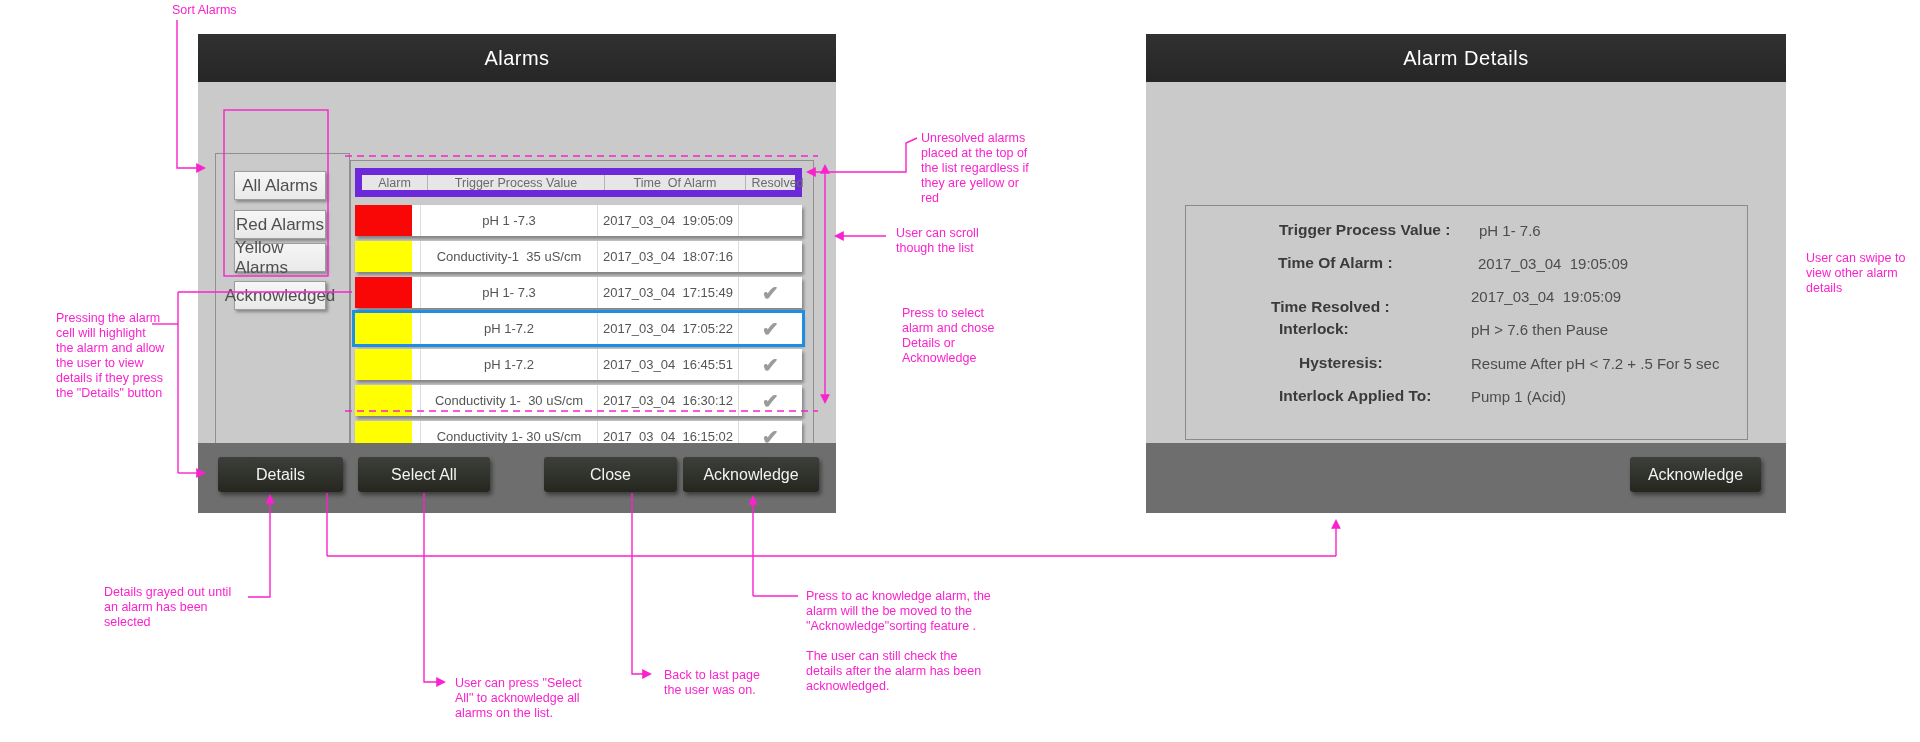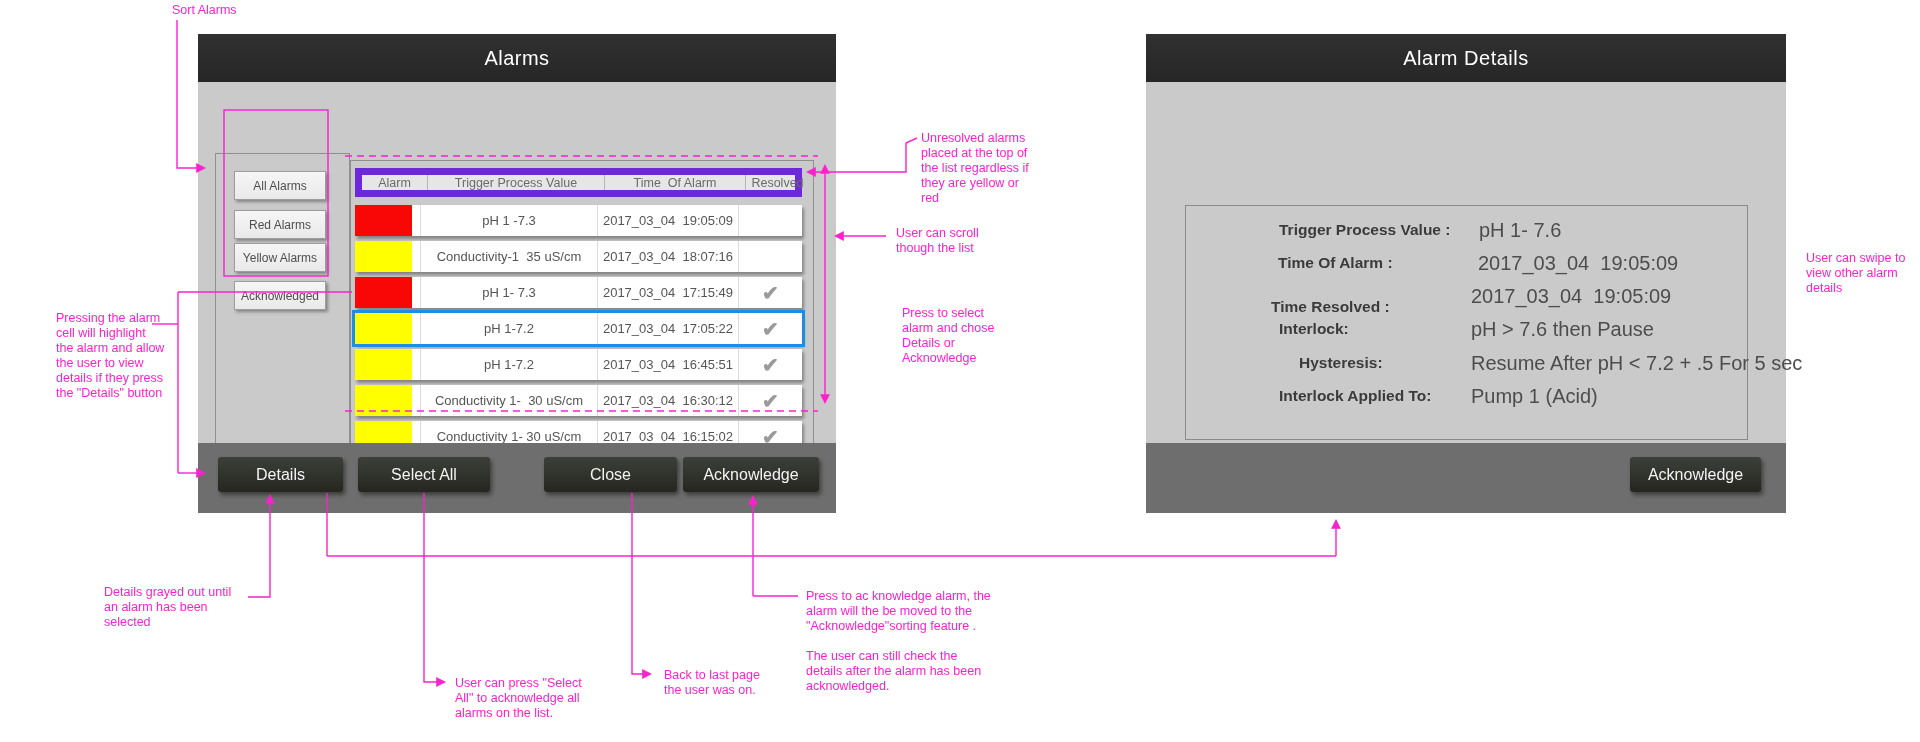--- a/index.html
+++ b/index.html
@@ -23,21 +23,21 @@
     background:linear-gradient(#3d3f3a,#24261f);
     color:#f3f3f3;font-size:16px;display:flex;align-items:center;justify-content:center;
     box-shadow:2px 3px 4px rgba(0,0,0,.45);cursor:pointer;
   }
   
   .filterbox{position:absolute;left:17px;top:71px;width:133px;height:307px;border:1px solid #8f8f8f;}
   .fbtn{
     position:absolute;left:36px;width:90px;height:27px;
     background:linear-gradient(#f6f6f6,#e9e9e9);border:1px solid #9d9d9d;
     box-shadow:2px 2px 3px rgba(0,0,0,.35);
-    color:#4f4f4f;font-size:12px;display:flex;align-items:center;justify-content:center;cursor:pointer;
+    color:#4f4f4f;font-size:17px;display:flex;align-items:center;justify-content:center;cursor:pointer;
   }
   
   .tablebox{position:absolute;left:152px;top:78px;width:462px;height:311px;border:1px solid #8f8f8f;}
   .thead{
     position:absolute;left:157px;top:86px;width:447px;height:29px;
     background:#e6e6e6;border:7px solid #6d28d9;box-sizing:border-box;
     display:grid;grid-template-columns:65px 177px 141px 64px;
   }
   .thead .hc{
     display:flex;align-items:center;justify-content:center;
@@ -52,21 +52,21 @@
   .arow .c{display:flex;align-items:center;justify-content:center;border-left:1px solid #dcdcdc;
     color:#555;font-size:13px;white-space:pre;}
   .arow .c:first-child{border-left:none;justify-content:flex-start;}
   .arow.sel{outline:3px solid #1e8ee4;}
   .swatch{width:57px;height:31px;}
   .check{font-size:20px;font-weight:bold;color:#9b9b9b;line-height:1;}
   
   .fieldbox{position:absolute;left:39px;top:123px;width:561px;height:233px;border:1px solid #8a8a8a;}
   .frow{position:absolute;height:20px;display:flex;align-items:center;}
   .flabel{position:absolute;font-size:15.5px;font-weight:600;color:#3b3b3b;white-space:pre;}
-  .fvalue{position:absolute;left:285px;font-size:20px;color:#4d4d4d;white-space:pre;}
+  .fvalue{position:absolute;left:285px;font-size:15px;color:#4d4d4d;white-space:pre;}
   
   .ann{
     position:absolute;color:var(--mag,#fa22cd);font-size:12.5px;line-height:15px;
     white-space:pre-line;
   }
   svg.overlay{position:absolute;left:0;top:0;z-index:6;pointer-events:none;}
   .mag{stroke:var(--mag,#fa22cd);stroke-width:1.4;fill:none;}
   .mag.dash{stroke-dasharray:7 5;}
   #arr path{fill:var(--mag,#fa22cd);}
 </style>

